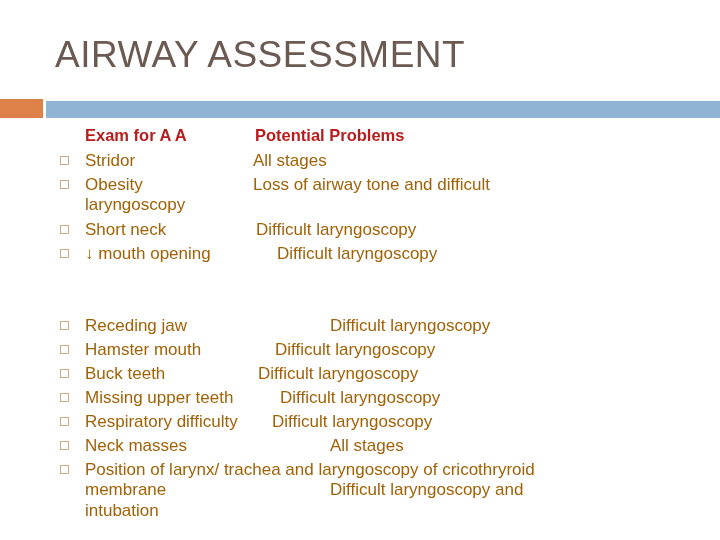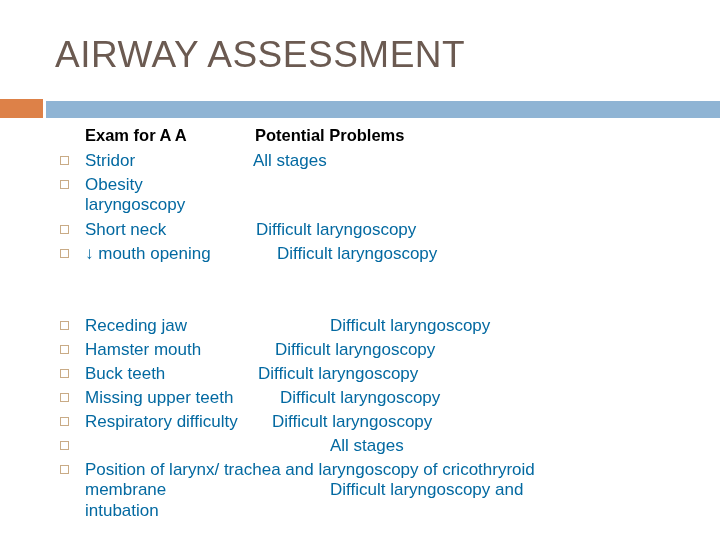--- a/index.html
+++ b/index.html
@@ -60,40 +60,40 @@
     left: 0px;
     top: 126px;
     width: 720px;
   }
 
   .col-head-row {
     position: relative;
     height: 23px;
     font-weight: bold;
     font-size: 16.5px;
-    color: #000000;
+    color: #b91c1c;
   }
   .col-head-row .c1 {
     position: absolute;
     left: 85px;
     top: 0;
     white-space: nowrap;
   }
   .col-head-row .c2 {
     position: absolute;
     left: 255px;
     top: 0;
     white-space: nowrap;
   }
 
   .bullet-row {
     position: relative;
     min-height: 24px;
     font-size: 17px;
-    color: #0369a1;
+    color: #a16207;
   }
   .bullet-marker {
     position: absolute;
     left: 60px;
     top: 7px;
     width: 9px;
     height: 9px;
     border: 1px solid #c9ab86;
     background: transparent;
     box-sizing: border-box;
@@ -132,20 +132,21 @@
 
     <div id="rows-container">
         <div class="bullet-row" style="position: relative; height: 24px;">
           <span class="bullet-marker"></span>
           <span class="bullet-text">Stridor</span>
           <span class="bullet-text" style="left: 253px;">All stages</span>
         </div>
         <div class="bullet-row" style="position: relative; height: 45px;">
           <span class="bullet-marker"></span>
           <span class="bullet-text">Obesity</span>
+          <span class="bullet-text" style="left: 253px;">Loss of airway tone and difficult</span>
           <span class="bullet-wrap" style="top: 21px;">laryngoscopy</span>
         </div>
         <div class="bullet-row" style="position: relative; height: 24px;">
           <span class="bullet-marker"></span>
           <span class="bullet-text">Short neck</span>
           <span class="bullet-text" style="left: 256px;">Difficult laryngoscopy</span>
         </div>
         <div class="bullet-row" style="position: relative; height: 24px;">
           <span class="bullet-marker"></span>
           <span class="bullet-text">↓ mouth opening</span>
@@ -171,20 +172,21 @@
           <span class="bullet-text">Missing upper teeth</span>
           <span class="bullet-text" style="left: 280px;">Difficult laryngoscopy</span>
         </div>
         <div class="bullet-row" style="position: relative; height: 24px; padding-left: 44px;">
           <span class="bullet-marker"></span>
           <span class="bullet-text">Respiratory difficulty</span>
           <span class="bullet-text" style="left: 272px;">Difficult laryngoscopy</span>
         </div>
         <div class="bullet-row" style="position: relative; height: 24px;">
           <span class="bullet-marker"></span>
+          <span class="bullet-text">Neck masses</span>
           <span class="bullet-text" style="left: 330px;">All stages</span>
         </div>
         <div class="bullet-row" style="position: relative; height: 66px;">
           <span class="bullet-marker"></span>
           <span class="bullet-text">Position of larynx/ trachea and laryngoscopy of cricothryroid</span>
           <span class="bullet-wrap" style="top: 21px;">membrane</span>
           <span class="bullet-wrap" style="top: 21px; left: 330px;">Difficult laryngoscopy and</span>
           <span class="bullet-wrap" style="top: 42px;">intubation</span>
         </div>
       </div>

